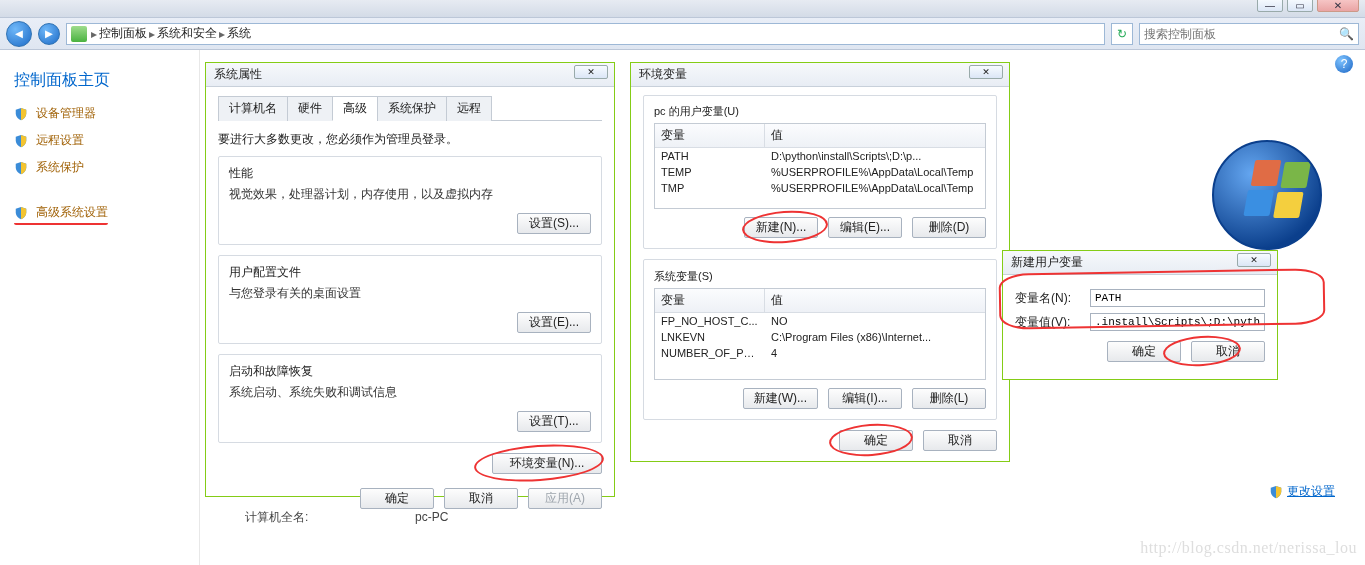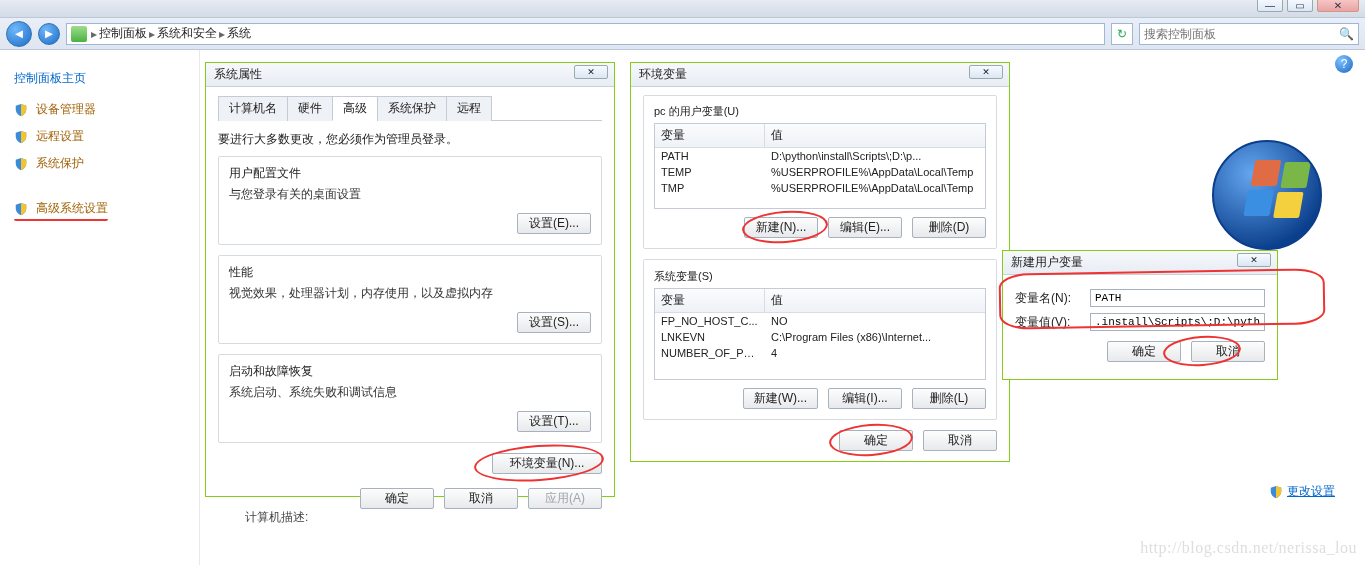--- a/index.html
+++ b/index.html
@@ -18,21 +18,21 @@
   .crumb-wrap { flex:1; height:22px; border:1px solid #9db8d6; background:#fff; display:flex; align-items:center; font-size:12px; color:#222; padding:0 4px; gap:2px; }
   .crumb-icon { width:16px; height:16px; background:linear-gradient(#9edc8c,#4ab241); border-radius:2px; margin-right:2px; }
   .chev { color:#666; }
   .refresh-cell { width:22px; height:22px; border:1px solid #9db8d6; background:#fff; display:flex; align-items:center; justify-content:center; font-size:12px; color:#2a5; }
   .search-wrap { width:220px; height:22px; border:1px solid #9db8d6; background:#fff; display:flex; align-items:center; }
   .search-input { flex:1; border:none; outline:none; font-size:12px; color:#888; padding:0 4px; background:transparent; }
   .search-icon-box { width:22px; height:22px; display:flex; align-items:center; justify-content:center; font-size:12px; color:#36a; }
 
   
   .leftpanel { position:absolute; top:50px; left:0; width:200px; bottom:0; background:#fff; border-right:1px solid #e8e8e8; padding:20px 14px; }
-  .lp-title { color:#0066cc; font-size:12px; margin-bottom:14px; }
+  .lp-title { color:#0066cc; font-size:16px; margin-bottom:14px; }
   .lp-item { display:flex; align-items:center; gap:8px; color:#a16207; font-size:12px; margin:10px 0; }
   .shield { width:14px;height:14px; display:inline-block; }
   .shield svg { width:14px;height:14px; }
   .underline-red { border-bottom:2px solid #e33; border-radius:2px; }
 
   
   .brand-logo { position:absolute; right:38px; top:140px; width:115px; height:115px; }
   .ball { width:110px;height:110px;border-radius:50%;background:radial-gradient(circle at 35% 30%,#64a6f0,#0b3f8c 75%);position:relative;overflow:hidden;border:2px solid #0b3f8c; }
   .flag { position:absolute; left:36px; top:18px; width:60px; height:60px; transform:skewX(-10deg); }
   .flag div { position:absolute; width:26px; height:26px; border-radius:2px; }
@@ -162,50 +162,49 @@
 <div class="change-settings">
   <span class="shield"><svg viewBox="0 0 16 16" width="14" height="14">
         <path fill="#3b8cd8" d="M8 1l6 2v4c0 4-3 7-6 8-3-1-6-4-6-8V3z"></path>
         <path fill="#f4c430" d="M8 1v14c3-1 6-4 6-8V3z"></path>
       </svg></span>
   <span>更改设置</span>
 </div>
 
 <div class="info-rows">
   <div><span class="info-label">计算机全名:</span><span>pc-PC</span></div>
-  <div><span class="info-label">计算机描述:</span></div>
 </div>
 
 <div class="watermark">http://blog.csdn.net/nerissa_lou</div>
 
 <div class="dlg" style="left:205px; top:62px; width:410px; height:435px;">
   <div class="dlg-title">
     <span>系统属性</span>
     <div class="dlg-close">✕</div>
   </div>
   <div class="dlg-body">
     <div class="tabs">
       <div class="tab">计算机名</div>
       <div class="tab">硬件</div>
       <div class="tab active">高级</div>
       <div class="tab">系统保护</div>
       <div class="tab">远程</div>
     </div>
     <div style="font-size:12px;margin-bottom:8px;">要进行大多数更改，您必须作为管理员登录。</div>
 
     <div class="group">
+      <div class="group-title">性能</div>
+      <div class="group-sub">视觉效果，处理器计划，内存使用，以及虚拟内存</div>
+      <div class="row-right"><span class="btn">设置(S)...</span></div>
+    </div>
+
+    <div class="group">
       <div class="group-title">用户配置文件</div>
       <div class="group-sub">与您登录有关的桌面设置</div>
       <div class="row-right"><span class="btn">设置(E)...</span></div>
-    </div>
-
-    <div class="group">
-      <div class="group-title">性能</div>
-      <div class="group-sub">视觉效果，处理器计划，内存使用，以及虚拟内存</div>
-      <div class="row-right"><span class="btn">设置(S)...</span></div>
     </div>
 
     <div class="group">
       <div class="group-title">启动和故障恢复</div>
       <div class="group-sub">系统启动、系统失败和调试信息</div>
       <div class="row-right"><span class="btn">设置(T)...</span></div>
     </div>
 
     <div class="row-right" style="margin:8px 0 14px; position:relative;">
       <span class="btn" style="min-width:110px;">环境变量(N)...</span>

